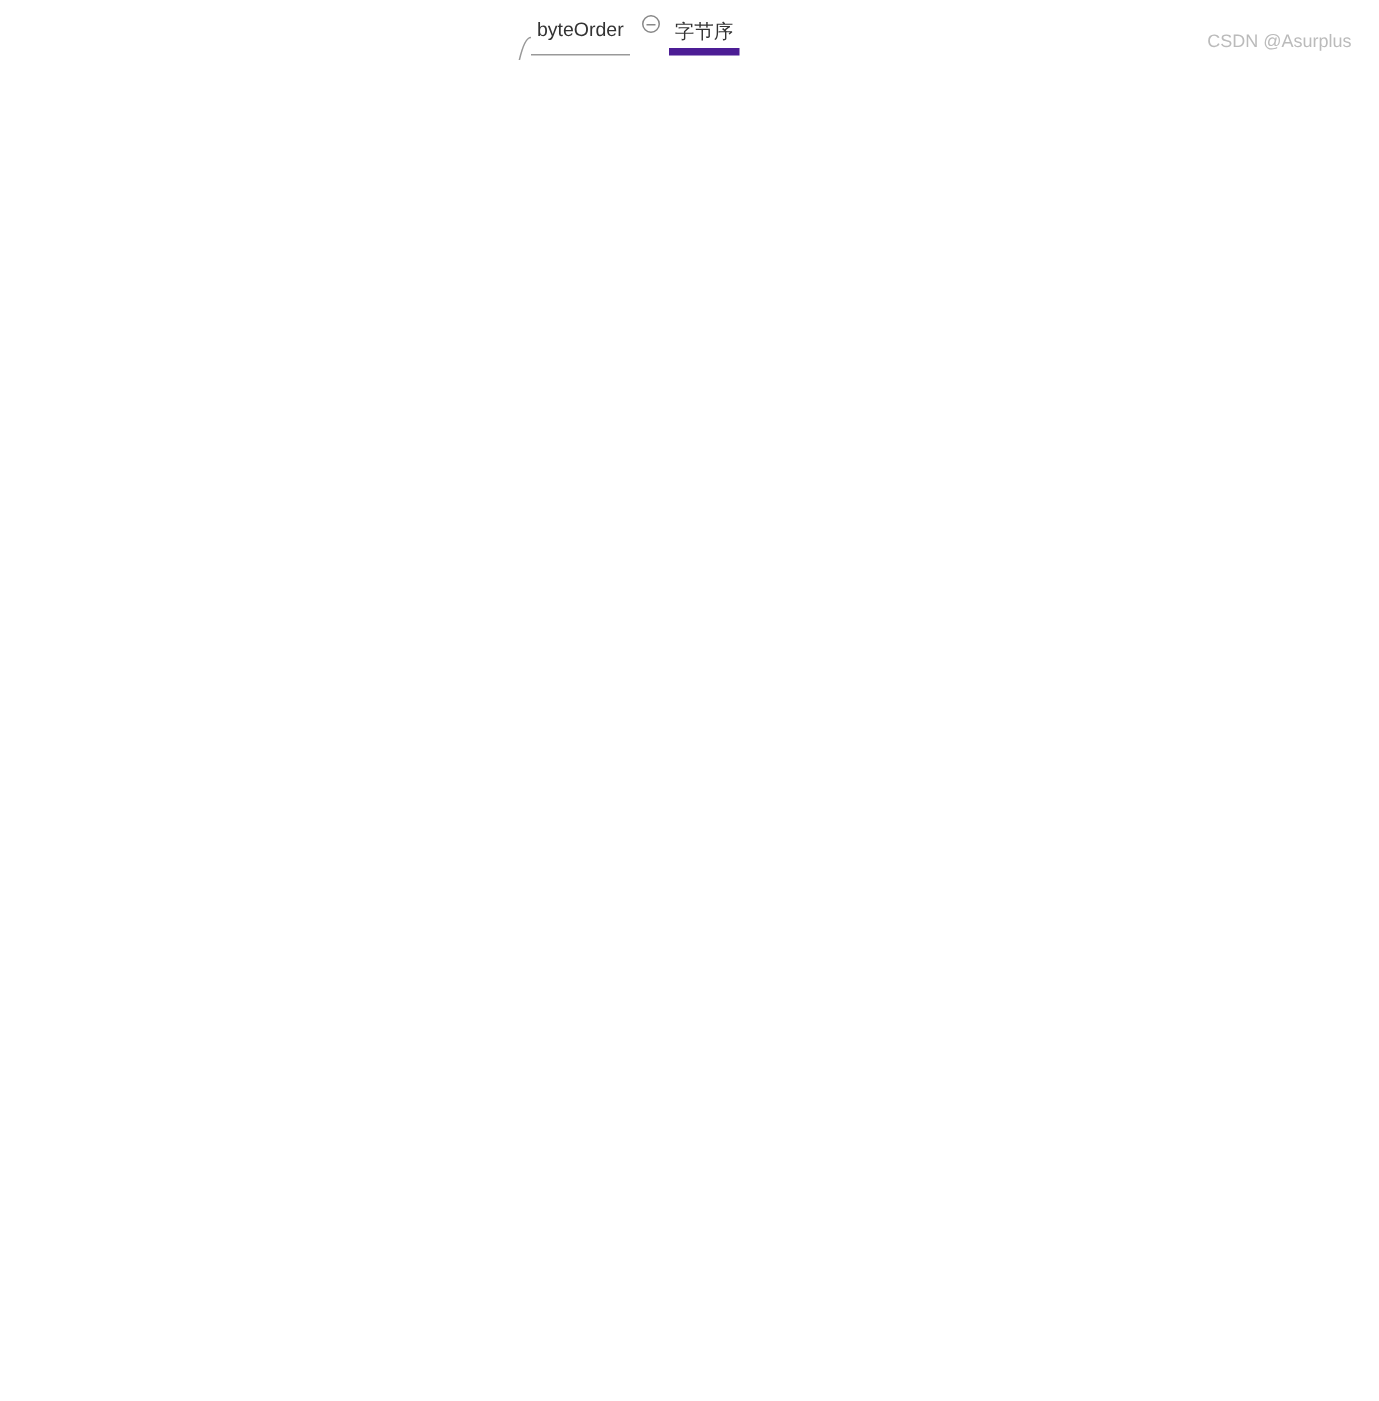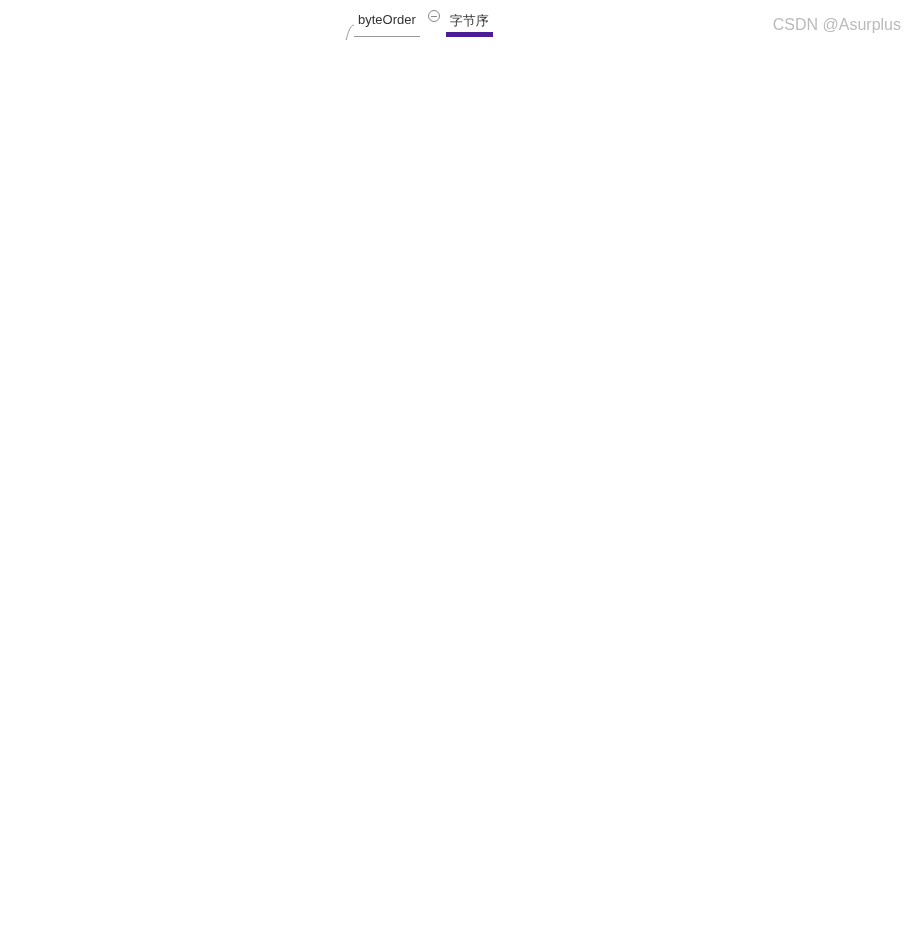--- a/index.html
+++ b/index.html
@@ -93,21 +93,21 @@
   .subitems .row { margin-bottom: 2px; }
   svg.connectors {
     position: absolute;
     left: 0; top: 0;
     pointer-events: none;
   }
   .watermark {
     position: absolute;
     right: 18px;
     bottom: 6px;
-    font-size: 16px;
+    font-size: 12px;
     color: #bbb;
     margin-top: 20px;
   }
 </style>
 </head>
 <body>
 
 <svg class="connectors" width="919" height="934">
   <g stroke="#999" stroke-width="1" fill="none">
 

